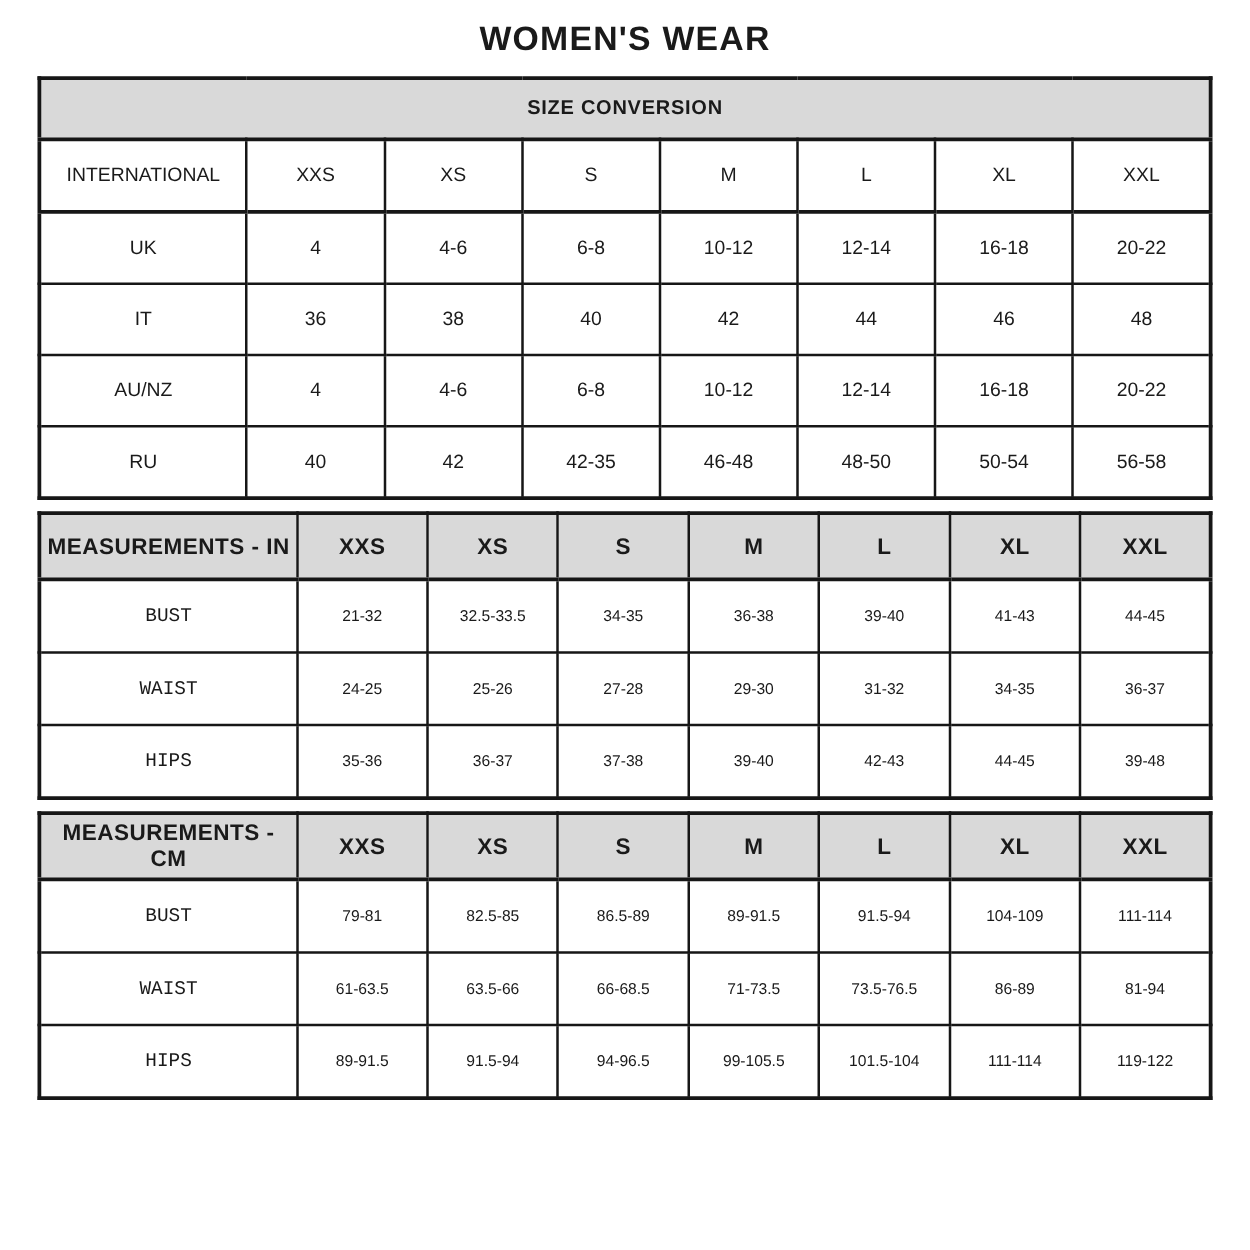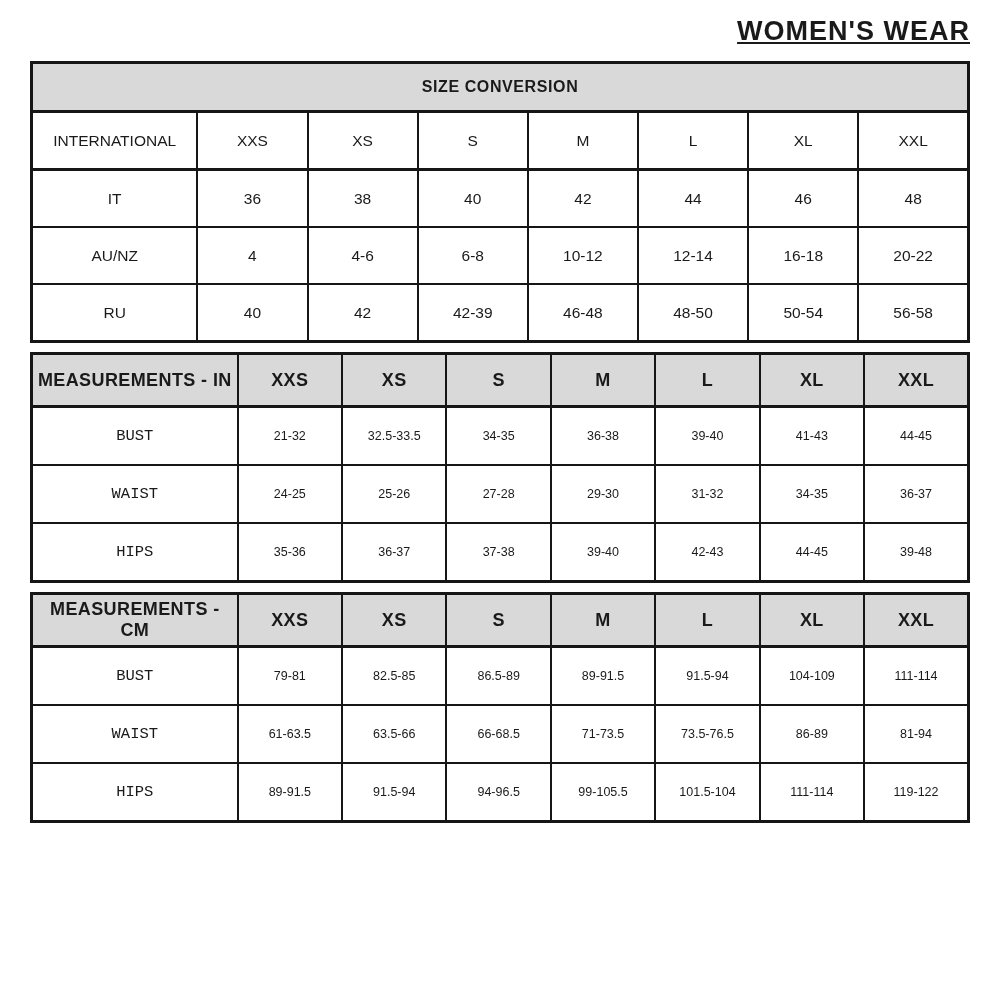--- a/index.html
+++ b/index.html
@@ -1,18 +1,18 @@
 <!DOCTYPE html>
 <html><head>
 <meta charset="utf-8">
 <style>
   html,body { margin:0; padding:0; background:#ffffff; }
   body { font-family:"Liberation Sans", sans-serif; color:#1a1a1a; -webkit-font-smoothing:antialiased; }
   .page { width:1000px; height:1000px; box-sizing:border-box; padding:10px 30px 0 30px; background:#fff; }
-  .page-title { text-align:right; font-size:27px; font-weight:700; letter-spacing:1px; margin:6px 0 14px 0;text-decoration:underline; }
+  .page-title { text-align:center; font-size:27px; font-weight:700; letter-spacing:1px; margin:6px 0 14px 0; }
   table { width:100%; border-collapse:collapse; table-layout:fixed;border-radius:16px; }
   table { border:3px solid #161616; }
   td { border:2px solid #161616; text-align:center; vertical-align:middle; padding:0 2px; overflow:hidden; }
   .gap { height:9px; }
 
   
   .t1 .title-row td { background:#d9d9d9; height:46px; font-weight:700; font-size:16px; letter-spacing:0.6px; border-bottom-width:3px; }
   .t1 .cols-row td { height:55px; font-size:15.5px; border-bottom-width:3px; }
   .t1 .data-row td { height:55px; font-size:15.5px; }
 
@@ -47,20 +47,30 @@
         <td>INTERNATIONAL</td>
         <td>XXS</td>
         <td>XS</td>
         <td>S</td>
         <td>M</td>
         <td>L</td>
         <td>XL</td>
         <td>XXL</td>
       </tr>
       <tr class="data-row">
+        <td class="lbl">UK</td>
+        <td>4</td>
+        <td>4-6</td>
+        <td>6-8</td>
+        <td>10-12</td>
+        <td>12-14</td>
+        <td>16-18</td>
+        <td>20-22</td>
+      </tr>
+      <tr class="data-row">
         <td class="lbl">IT</td>
         <td>36</td>
         <td>38</td>
         <td>40</td>
         <td>42</td>
         <td>44</td>
         <td>46</td>
         <td>48</td>
       </tr>
       <tr class="data-row">
@@ -70,21 +80,21 @@
         <td>6-8</td>
         <td>10-12</td>
         <td>12-14</td>
         <td>16-18</td>
         <td>20-22</td>
       </tr>
       <tr class="data-row">
         <td class="lbl">RU</td>
         <td>40</td>
         <td>42</td>
-        <td>42-39</td>
+        <td>42-35</td>
         <td>46-48</td>
         <td>48-50</td>
         <td>50-54</td>
         <td>56-58</td>
       </tr>
     </tbody>
   </table>
 
   <div class="gap"></div>
 

